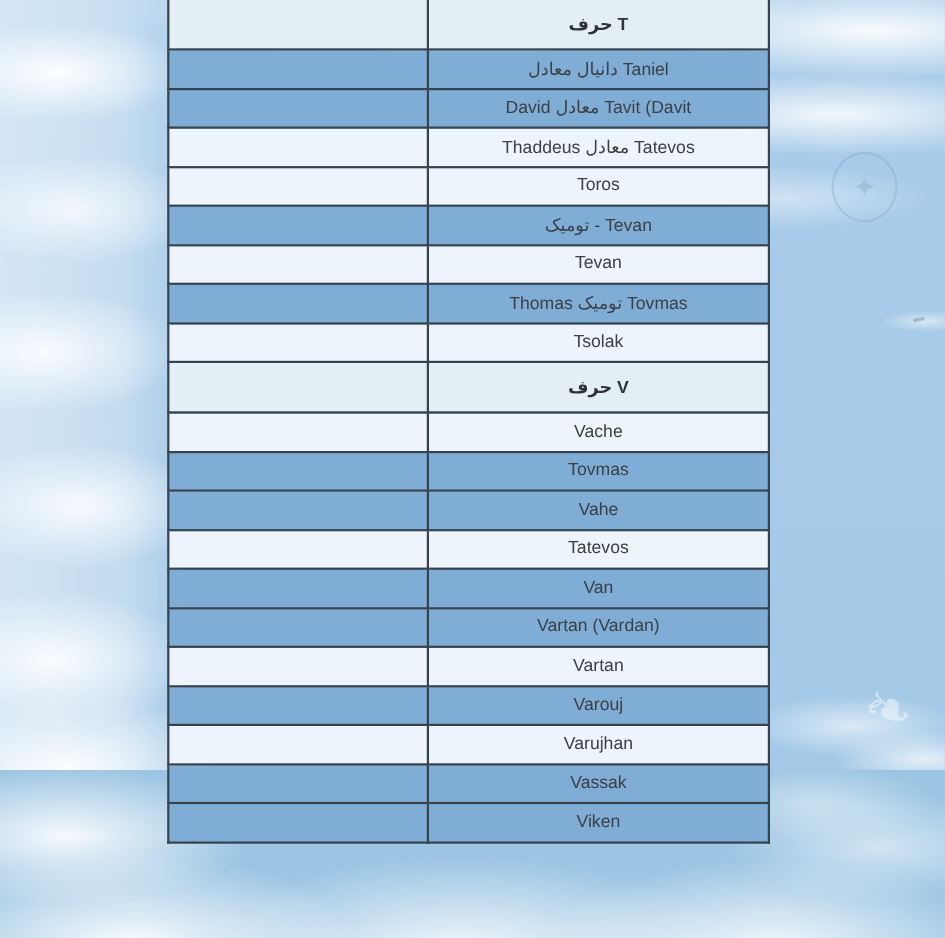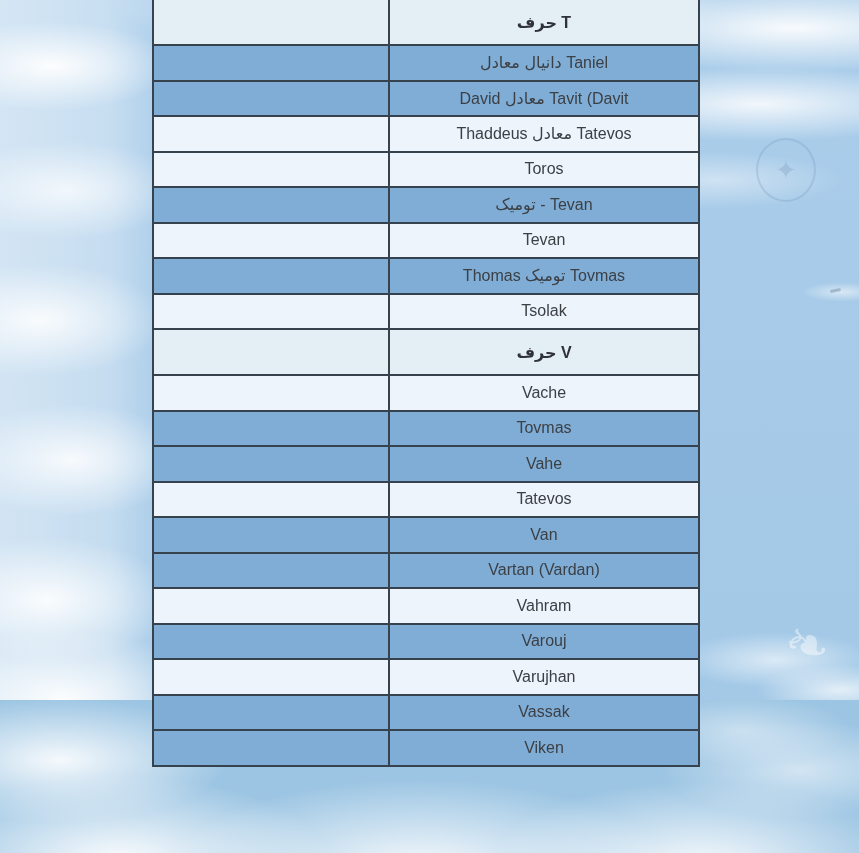--- a/index.html
+++ b/index.html
@@ -165,21 +165,21 @@
         <tr class="name-row tone-blue">
           <td class="left-cell"></td>
           <td class="name-cell">Van</td>
         </tr>
         <tr class="name-row tone-blue">
           <td class="left-cell"></td>
           <td class="name-cell">Vartan (Vardan)</td>
         </tr>
         <tr class="name-row tone-light">
           <td class="left-cell"></td>
-          <td class="name-cell">Vahram</td>
+          <td class="name-cell">Vartan</td>
         </tr>
         <tr class="name-row tone-blue">
           <td class="left-cell"></td>
           <td class="name-cell">Varouj</td>
         </tr>
         <tr class="name-row tone-light">
           <td class="left-cell"></td>
           <td class="name-cell">Varujhan</td>
         </tr>
         <tr class="name-row tone-blue">

